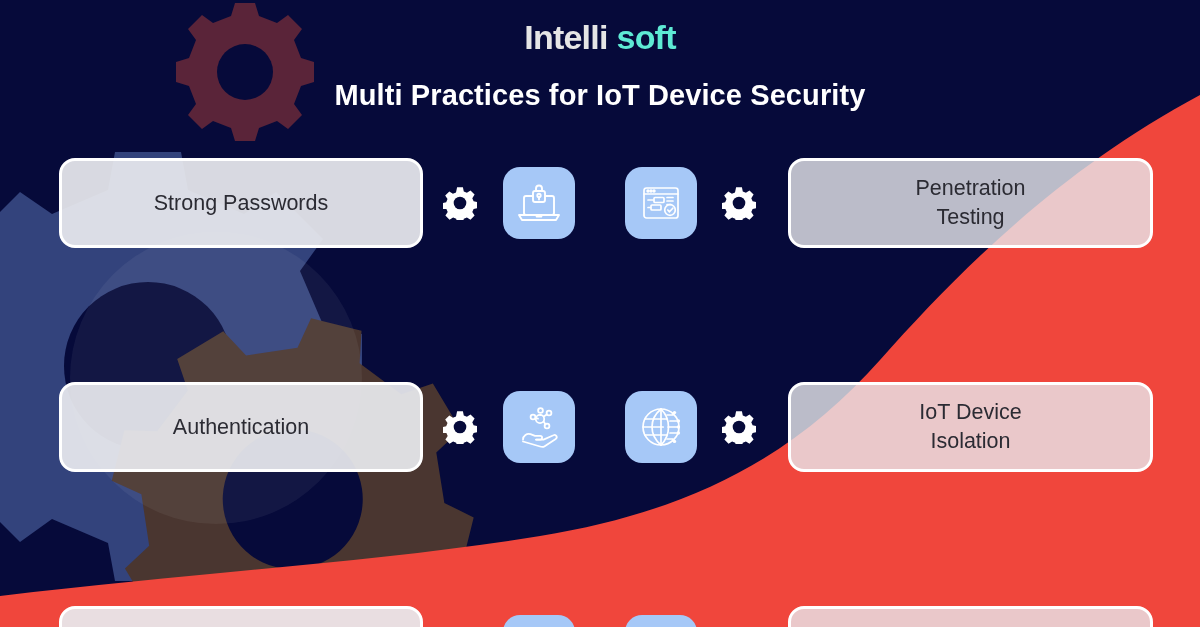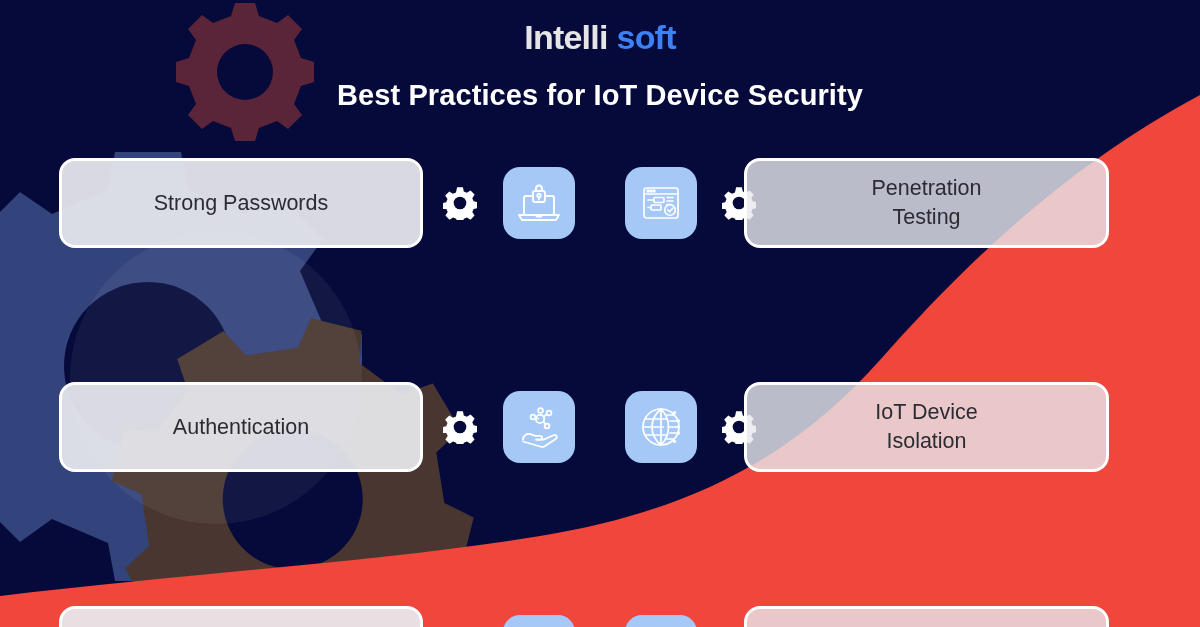--- a/index.html
+++ b/index.html
@@ -16,21 +16,21 @@
   .bg-svg { position:absolute; left:0; top:0; }
 
   
   .logo {
     position:absolute; left:0; right:0; top:18px;
     text-align:center;
     font-size:34px; font-weight:bold; letter-spacing:-0.8px;
     z-index:6;
   }
   .logo .intelli { color:#e5e5e5; }
-  .logo .soft { color:#3b82f6;margin-left:9px; }
+  .logo .soft { color:#5eead4;margin-left:9px; }
 
   .headline {
     position:absolute; left:0; right:0; top:79px;
     text-align:center;
     color:#ffffff;
     font-size:29px; font-weight:bold; letter-spacing:0.1px;
     z-index:6;
   }
 
   
@@ -56,21 +56,21 @@
     box-sizing:border-box;
     position:relative;
   }
   .pill span { display:block; }
 
   .pill-left {
     position:absolute; left:59px; width:364px;
     background:rgba(232,233,238,0.93);
   }
   .pill-right {
-    position:absolute; left:744px; width:365px;
+    position:absolute; left:788px; width:365px;
     background:rgba(232,233,238,0.80);
   }
 
   
   .gear-sep {
     position:absolute; width:34px; height:34px;
     display:flex; align-items:center; justify-content:center;
   }
   .gear-sep svg { display:block; }
 
@@ -144,21 +144,21 @@
           <circle cx="0" cy="16" r="28" fill="#060a3a"></circle>
         </g>
       </g>
     </svg>
   </div>
 
   <div class="logo">
     <span class="intelli">Intelli</span><span class="soft">soft</span>
   </div>
 
-  <div class="headline">Best Practices for IoT Device Security</div>
+  <div class="headline">Multi Practices for IoT Device Security</div>
 
   <div class="rows">
 
     <div class="row r1">
       <div class="pill pill-left">
         <div>
           <span>Strong Passwords</span>
         </div>
       </div>
 

